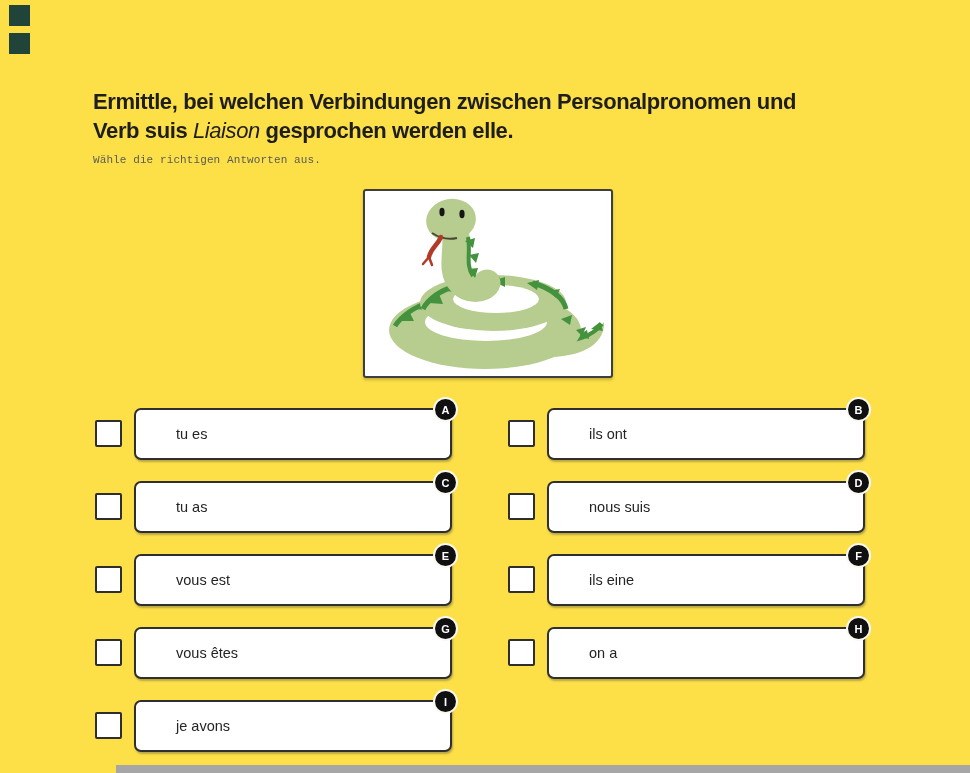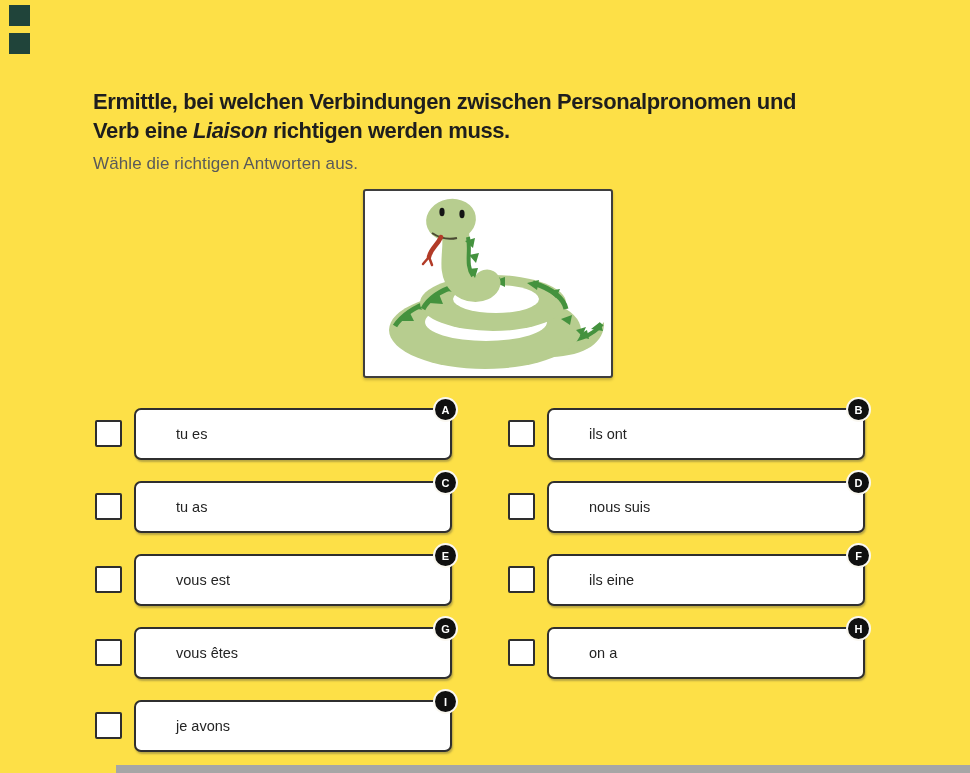--- a/index.html
+++ b/index.html
@@ -10,22 +10,22 @@
   .sq1{top:5px}
   .sq2{top:33px}
 
   
   .bottombar{position:absolute;left:116px;top:765px;width:854px;height:8px;background:#A6A6A6;}
 
   
   .hdr{position:absolute;left:93px;top:88px;width:800px;}
   .title{margin:0;font-size:22px;line-height:28.5px;font-weight:700;color:#1E1E1E;letter-spacing:-0.4px;}
   .title .tl{display:block;}
-  .title em{font-style:italic;font-weight:700;}
-  .instruction{margin:9px 0 0 0;font-size:17px;color:#5A5A5A;letter-spacing:0.1px;}
+  .title em{font-style:italic;font-weight:400;}
+  .instruction{margin:9px 0 0 0;font-size:11px;color:#5A5A5A;letter-spacing:0.1px;font-family:Liberation Mono, monospace;}
 
   
   .imgbox{position:absolute;left:363px;top:189px;width:250px;height:189px;margin:0;
           background:#fff;border:2px solid #3E3E3E;border-radius:3px;box-sizing:border-box;
           box-shadow:0 2px 3px rgba(0,0,0,0.22);display:flex;align-items:center;justify-content:center;}
 
   
   .opt{position:absolute;width:400px;height:64px;}
   .cb{position:absolute;left:0;top:12px;width:27px;height:27px;background:#fff;
       border:2px solid #2E2E2E;border-radius:2px;box-sizing:border-box;cursor:pointer;}
@@ -42,21 +42,21 @@
 <body>
 
 <div class="stage">
 
   <div class="sq sq1"></div>
   <div class="sq sq2"></div>
 
   <header class="hdr">
     <h1 class="title">
         <span class="tl">Ermittle, bei welchen Verbindungen zwischen Personalpronomen und</span>
-        <span class="tl"><span>Verb eine </span><em>Liaison</em><span> richtigen werden muss.</span></span>
+        <span class="tl"><span>Verb suis </span><em>Liaison</em><span> gesprochen werden elle.</span></span>
     </h1>
     <p class="instruction">Wähle die richtigen Antworten aus.</p>
   </header>
 
   <figure class="imgbox">
     <svg width="246" height="185" viewBox="0 0 246 185" aria-hidden="true">
 
       <path d="M 183 149 C 214 151 229 143 239 131 C 240 151 221 165 186 166 Z" fill="#B7CD8F"></path>
       <path d="M 189 151 C 214 151 229 143 237 133" stroke="#44923E" stroke-width="4" fill="none"></path>
       <path d="M196 150 l10 -7 l3 9 z M212 145 l10 -6 l2 9 z M226 138 l9 -7 l3 9 z" fill="#44923E"></path>

